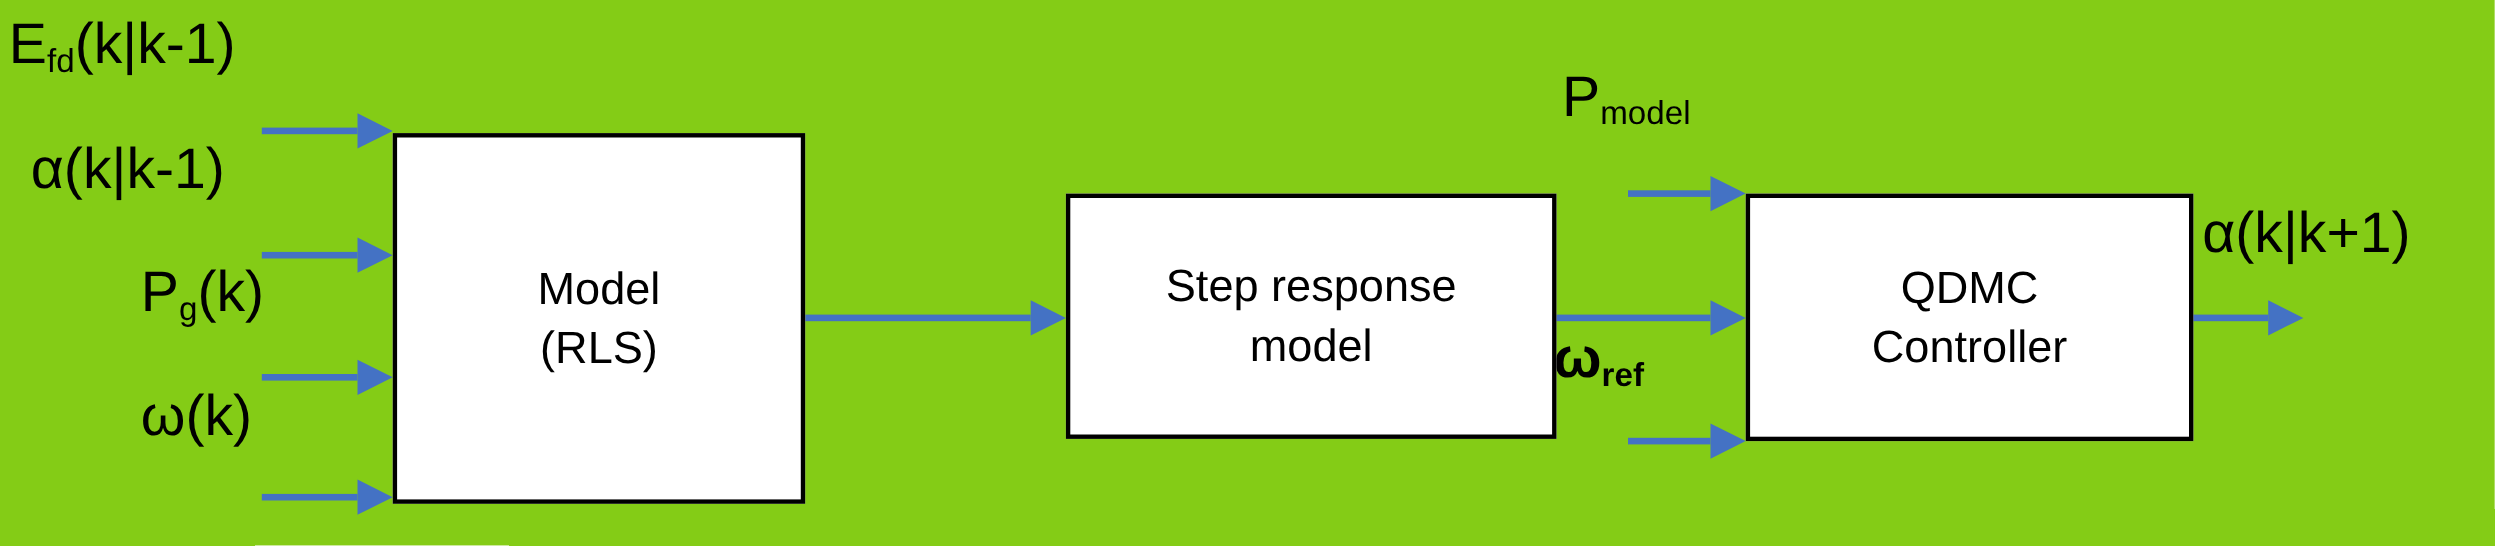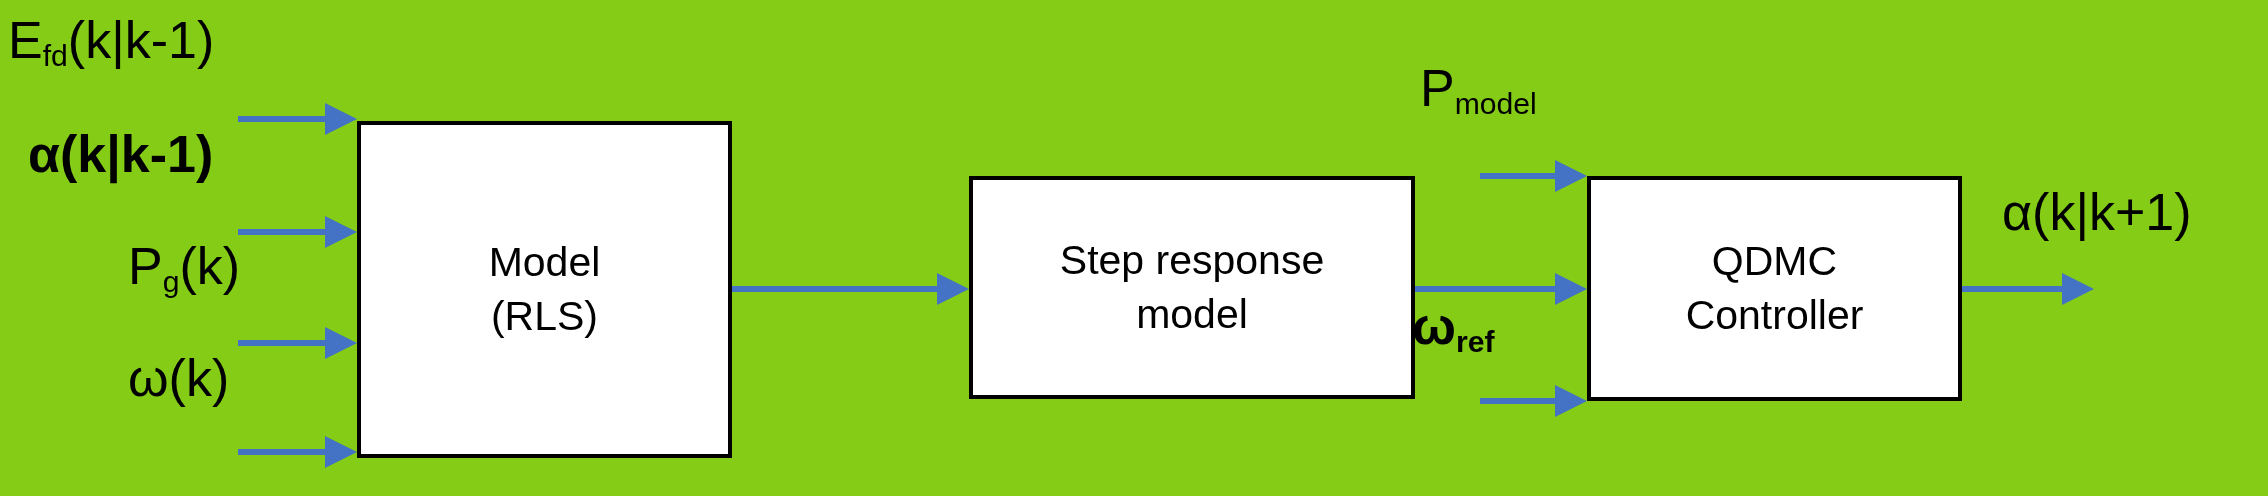--- a/index.html
+++ b/index.html
@@ -29,41 +29,41 @@
     text-align: center;
     color: #000000;
     font-size: 41px;
     line-height: 1.30;
     font-weight: 400;
   }
   .block .line { display: block; white-space: nowrap; }
 
   #block-model-identification { left: 357px; top: 121px; width: 375px; height: 337px; }
   #block-step-response       { left: 969px; top: 176px; width: 446px; height: 223px; }
-  #block-qdmc                { left: 1587px; top: 176px; width: 375px; height: 225px; }
+  #block-qdmc                { left: 1587px; top: 176px; width: 407px; height: 225px; }
 
   
   .sig-label {
     position: absolute;
     color: #000000;
     font-size: 52px;
     line-height: 1;
     white-space: nowrap;
     font-weight: 400;
   }
   .sig-label sub {
     font-size: 0.58em;
     vertical-align: baseline;
     position: relative;
     top: 0.26em;
     line-height: 1;
   }
 
   #label-efd   { left: 8px;    top: 14px;  }
-  #label-alpha-in { left: 28px; top: 128px; font-weight: bold; }
+  #label-alpha-in { left: 28px; top: 128px; }
   #label-pg    { left: 128px;  top: 240px; }
   #label-omega { left: 128px;  top: 352px; }
   #label-pgref { left: 1420px; top: 62px;  }
   #label-wref  { left: 1412px; top: 300px; font-weight: bold; }
   #label-alpha-out { left: 2002px; top: 186px; }
 
   
   .arrow {
     position: absolute;
     height: 0;

